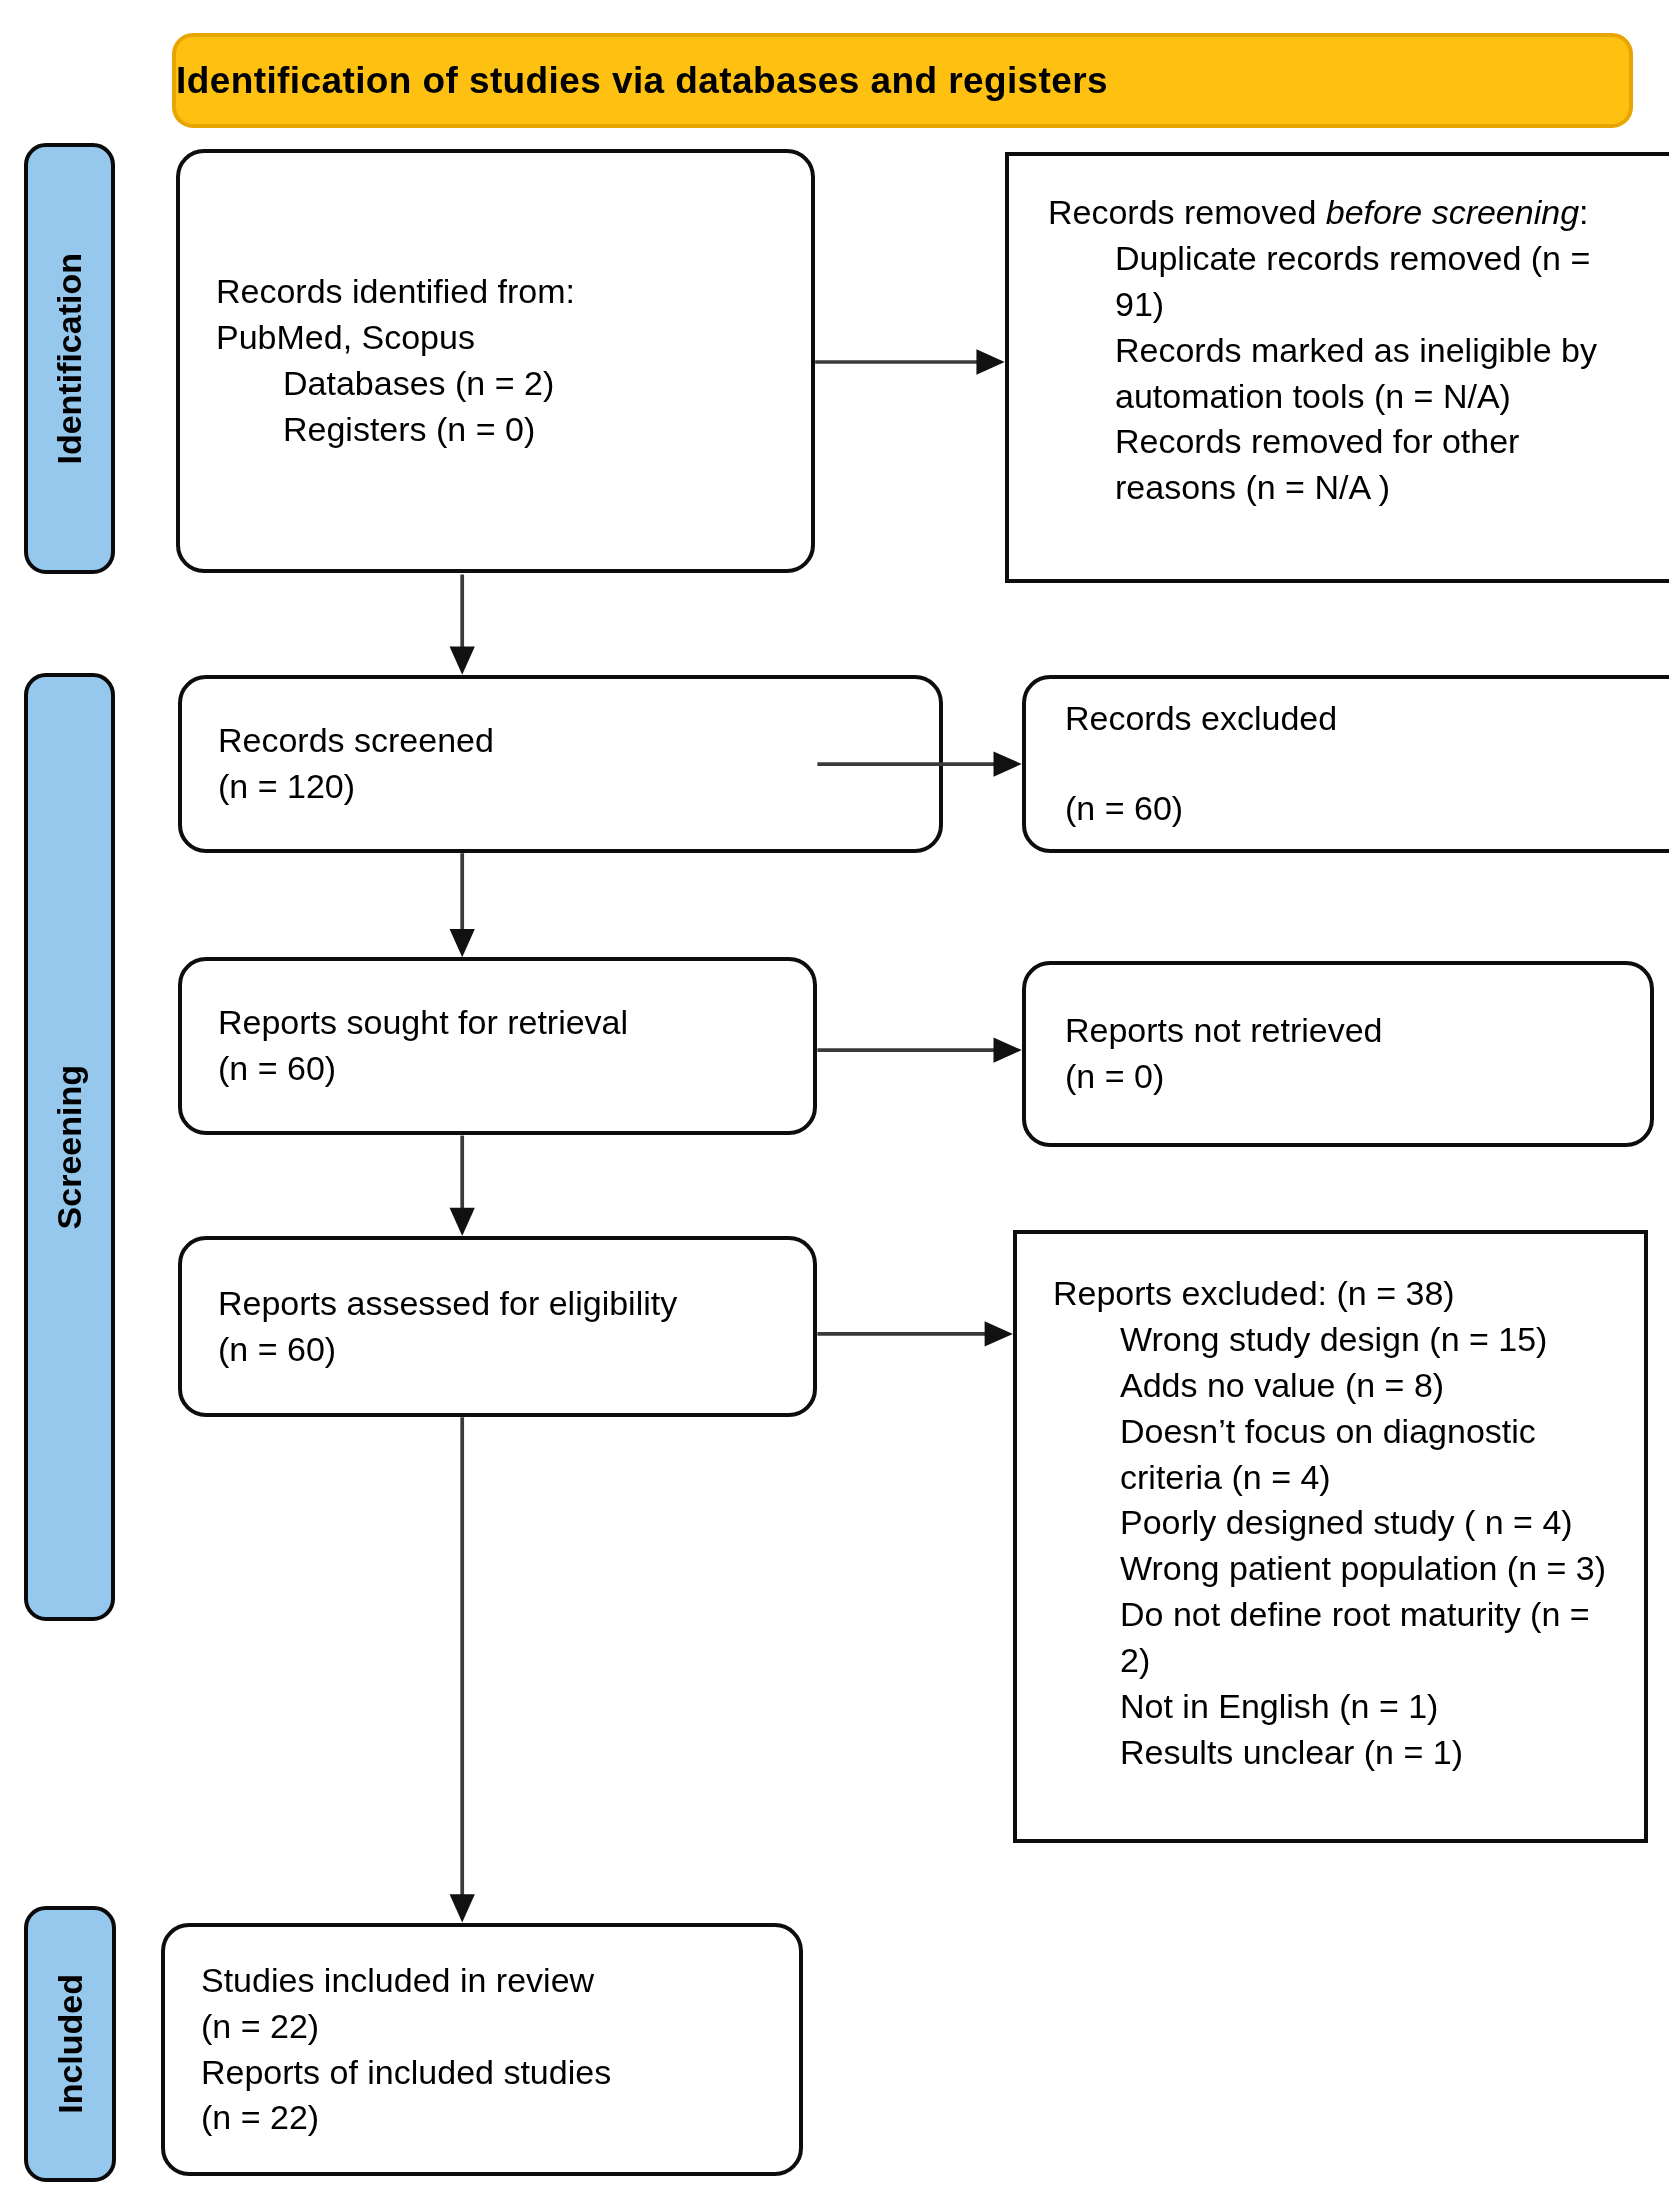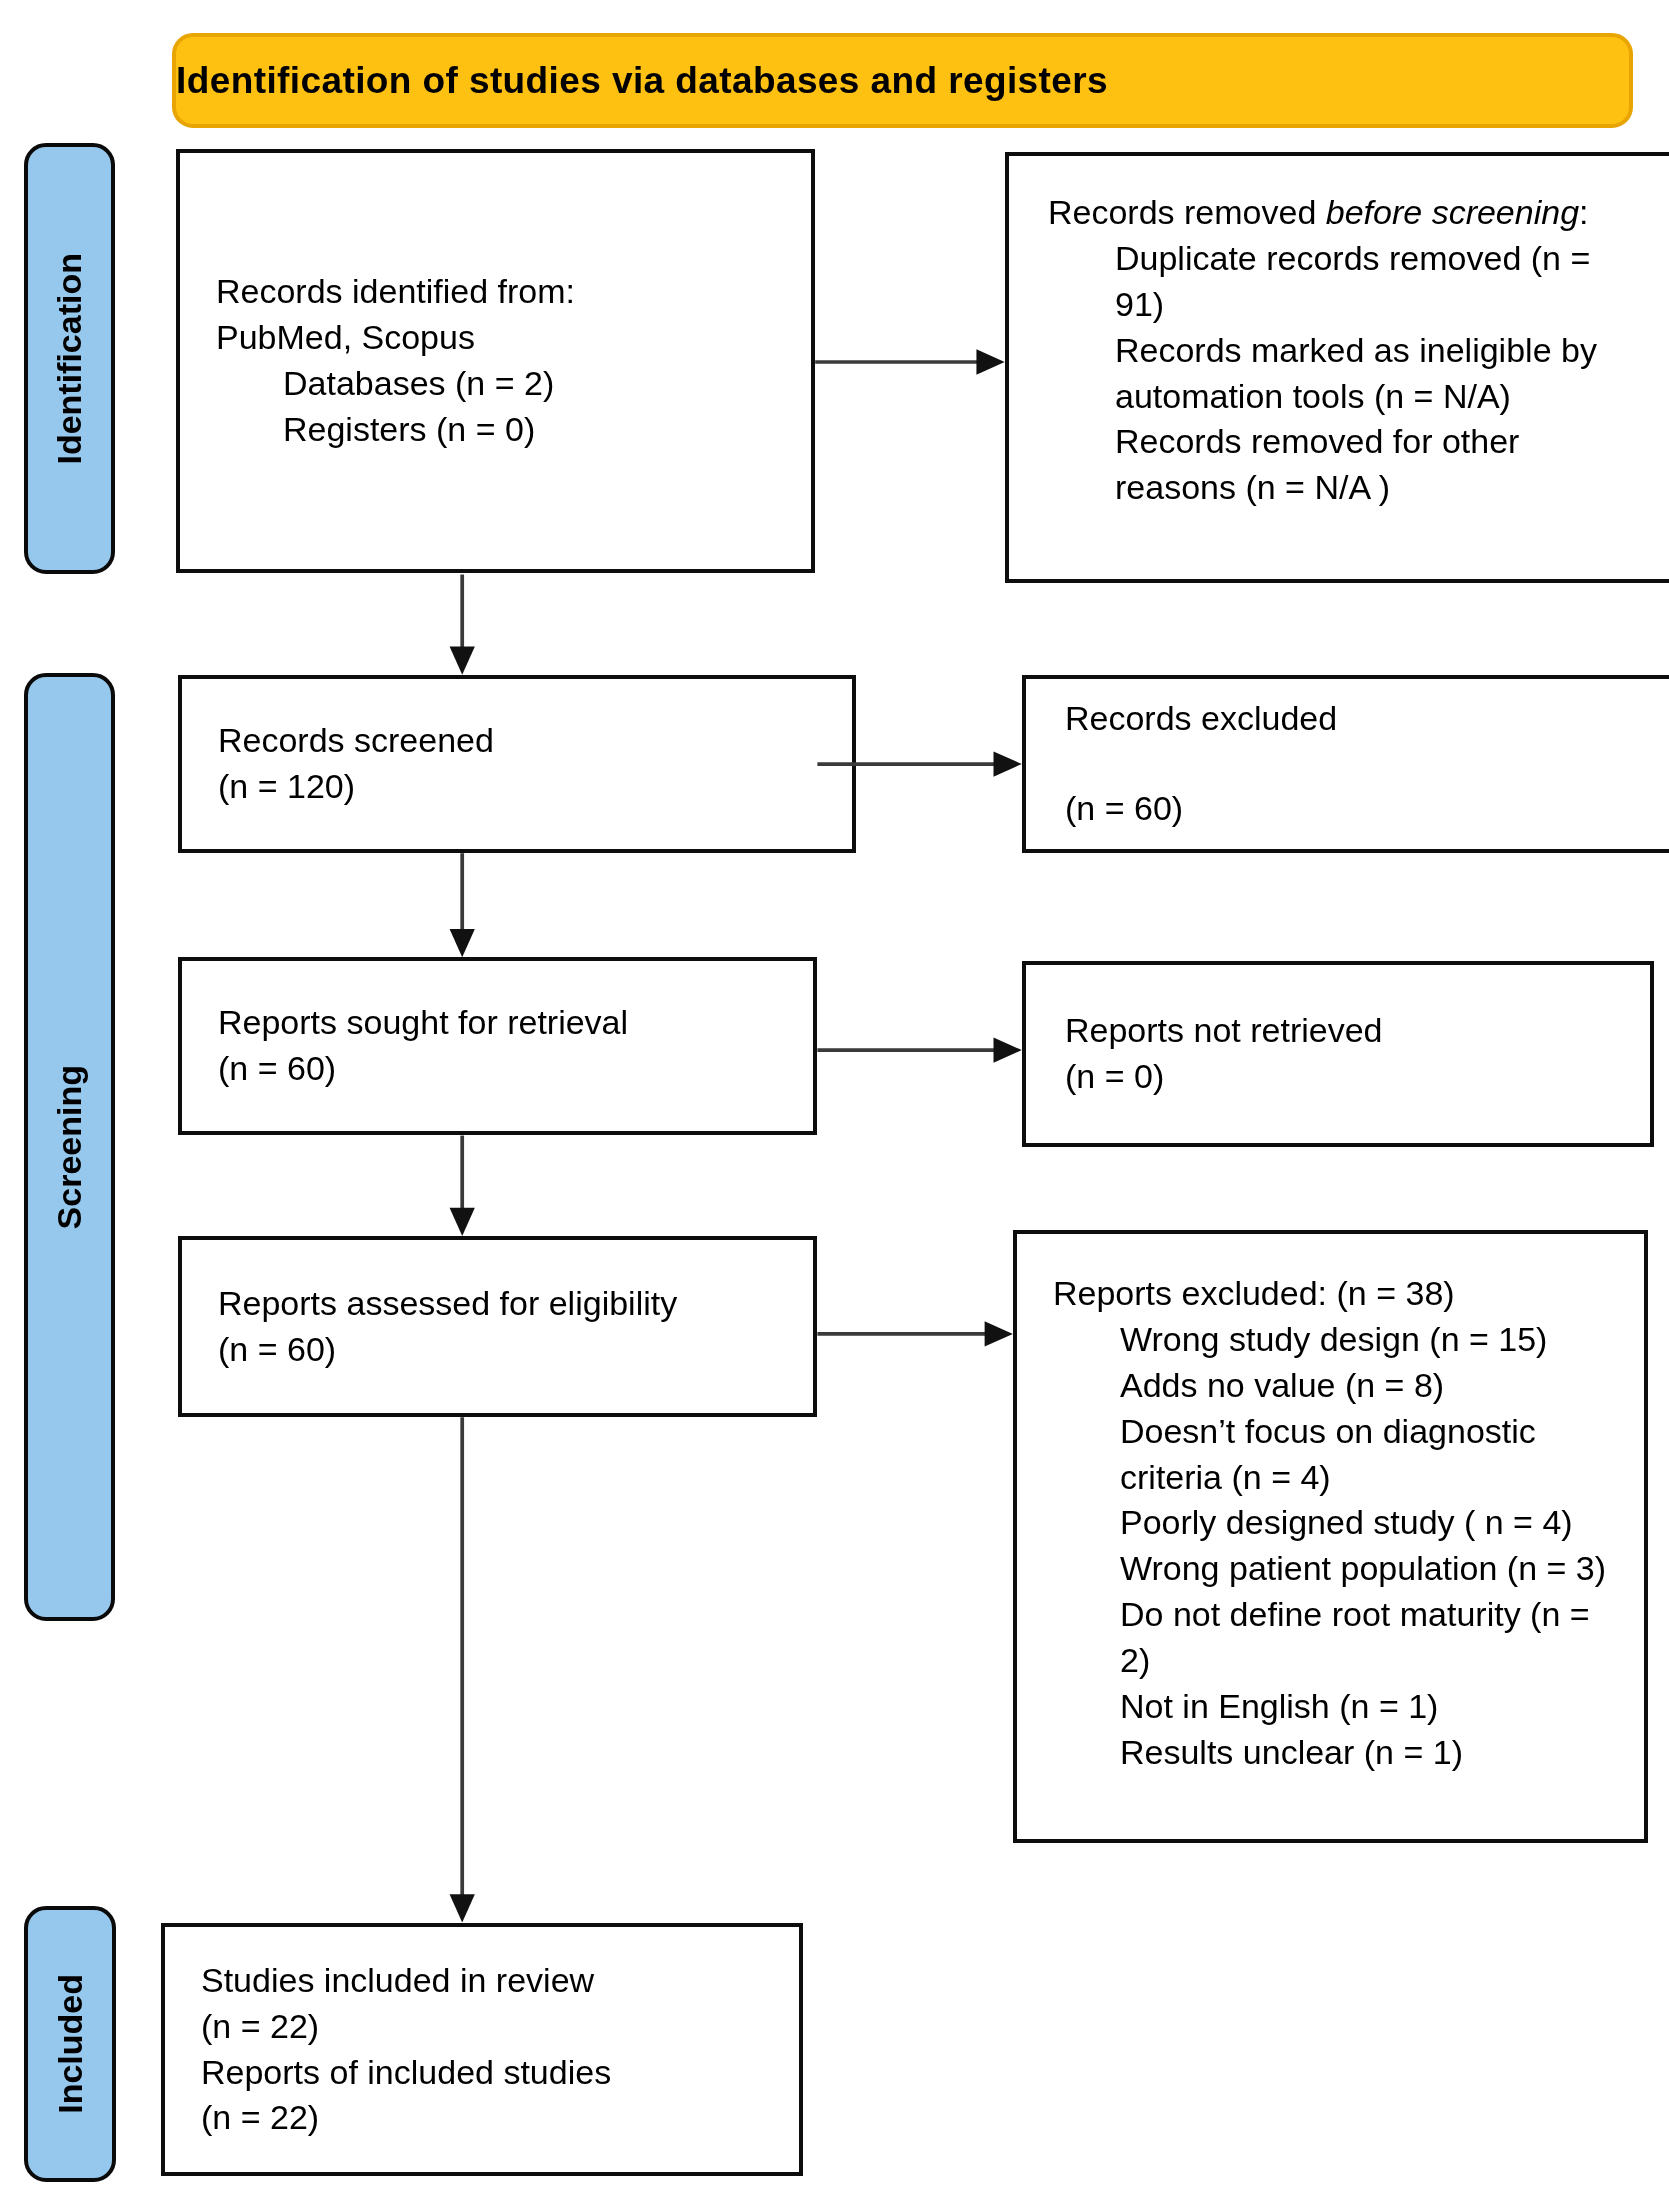--- a/index.html
+++ b/index.html
@@ -58,24 +58,25 @@
     background: #ffffff;
     border: 4.5px solid #0d0d0d;
     box-sizing: border-box;
     font-size: 34px;
     line-height: 1.35;
   }
   .v-center {
     display: flex;
     flex-direction: column;
     justify-content: center;
+    border-radius: 28px;
   }
   #box-identified      { left: 176px;  top: 149px;  width: 639px; height: 424px; padding: 0 30px 0 36px; }
   #box-removed         { left: 1005px; top: 152px;  width: 729px; height: 431px; padding: 34px 27px 0 39px; }
-  #box-screened        { left: 178px;  top: 675px;  width: 678px; height: 178px; padding: 0 30px 0 36px; }
+  #box-screened        { left: 178px;  top: 675px;  width: 765px; height: 178px; padding: 0 30px 0 36px; }
   #box-excluded        { left: 1022px; top: 675px;  width: 688px; height: 178px; padding: 0 30px 0 39px; gap: 44px; }
   #box-sought          { left: 178px;  top: 957px; width: 639px; height: 178px; padding: 0 30px 0 36px; }
   #box-not-retrieved   { left: 1022px; top: 961px; width: 632px; height: 186px; padding: 0 30px 0 39px; }
   #box-assessed        { left: 178px;  top: 1236px; width: 639px; height: 181px; padding: 0 30px 0 36px; }
   #box-reports-excluded{ left: 1013px; top: 1230px; width: 635px; height: 613px; padding: 37px 27px 0 36px; }
   #box-included        { left: 161px;  top: 1923px; width: 642px; height: 253px; padding: 0 30px 0 36px; }
 
   .indent { margin-left: 67px; }
   .item { margin-left: 67px; max-width: 491px; }
 

